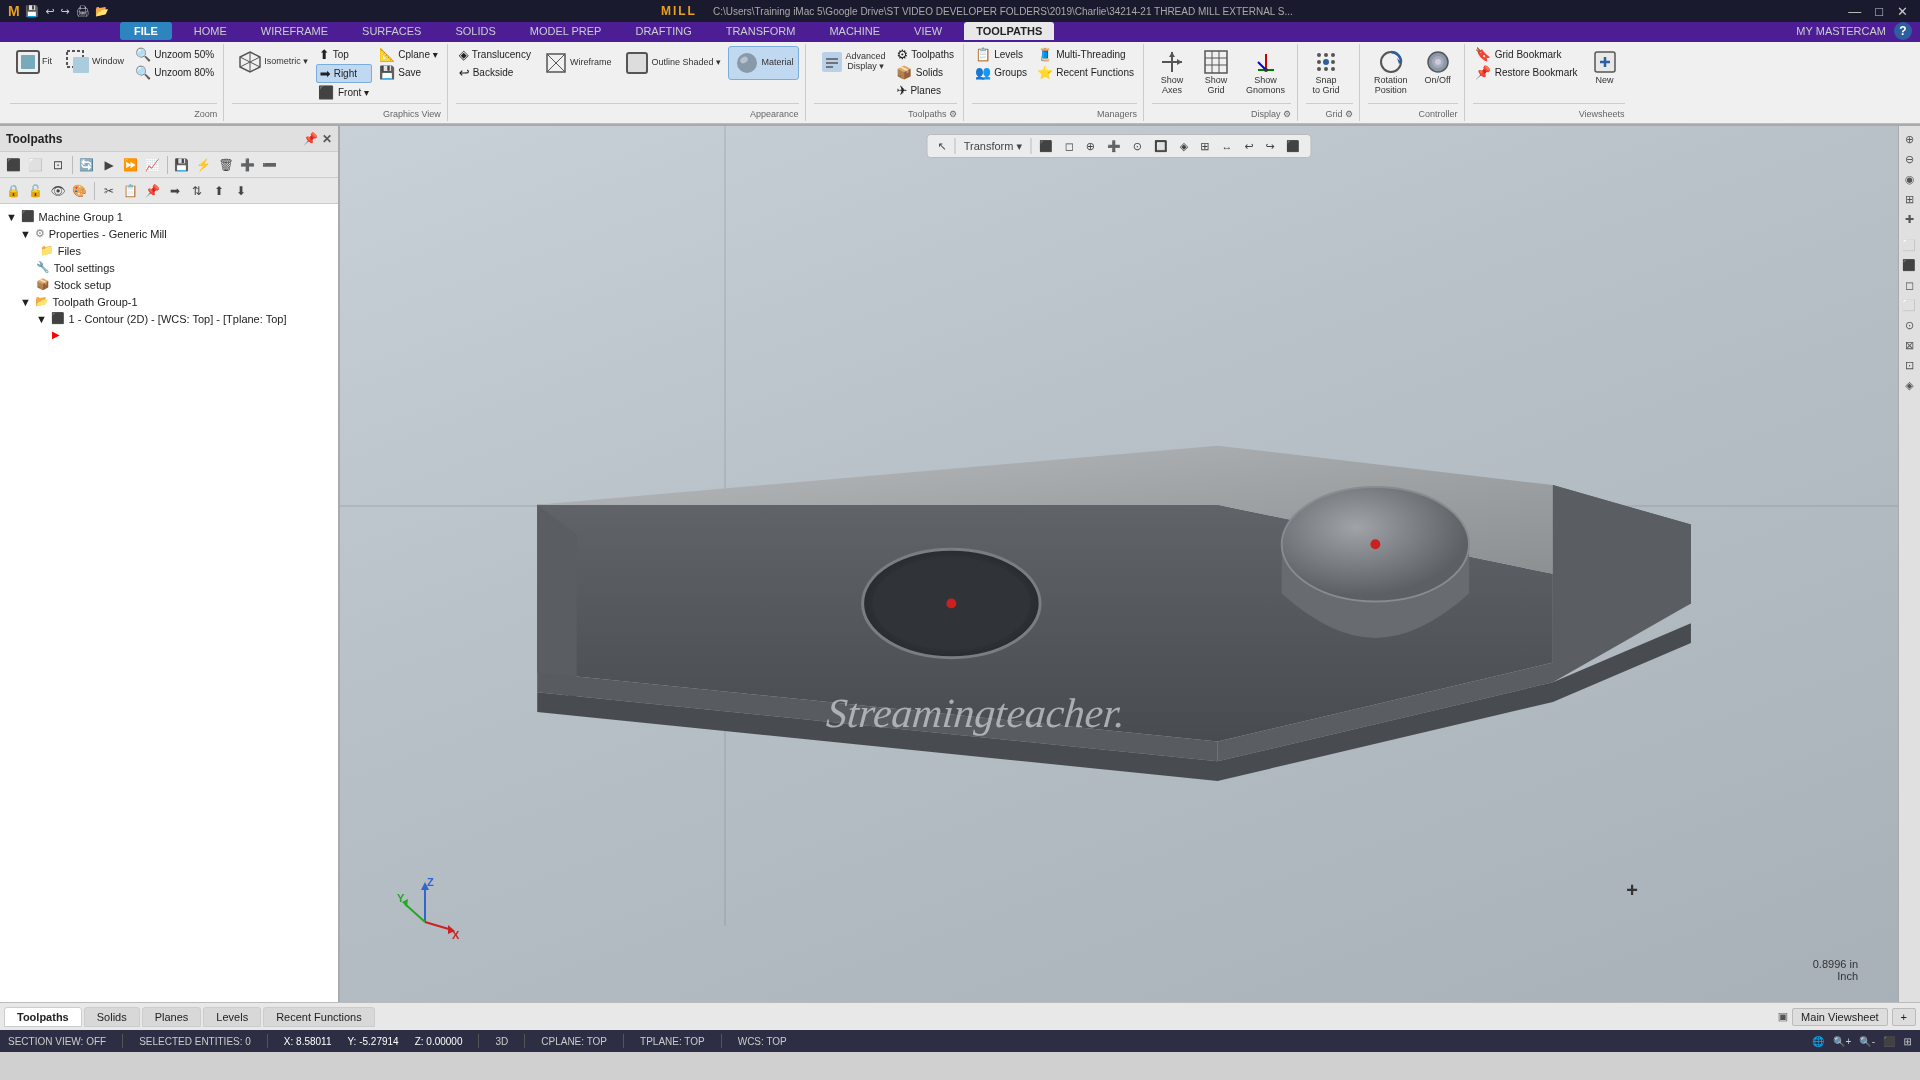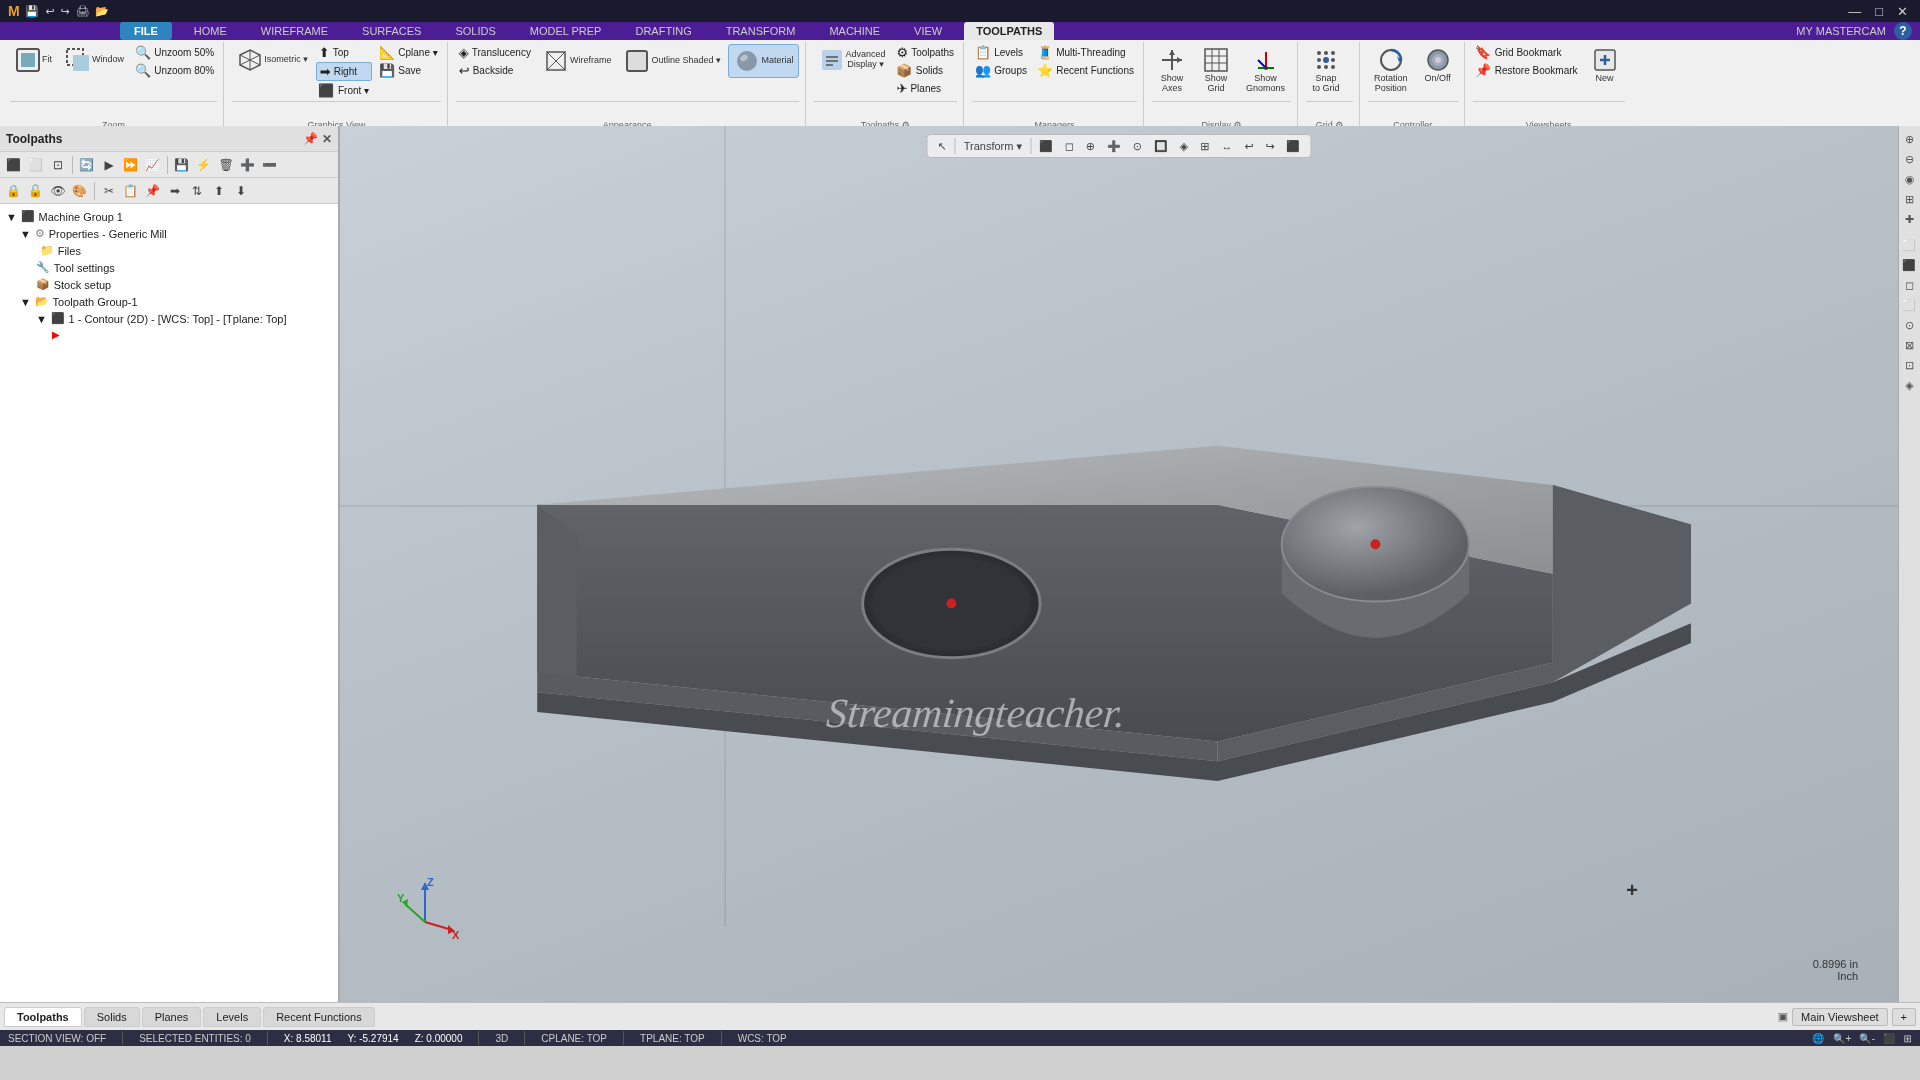--- a/index.html
+++ b/index.html
@@ -71,24 +71,24 @@
     .ribbon-group-items {
       display: flex;
       flex-direction: row;
       align-items: flex-start;
       gap: 4px;
       flex: 1;
     }
     .ribbon-group-label {
       font-size: 9px;
       color: #666;
-      text-align: center;
+      text-align: right;
       margin-top: 2px;
       border-top: 1px solid #ccc;
-      padding-top: 18px;
+      padding-top: 5px;
     }
     .ribbon-btn {
       display: flex;
       flex-direction: row;
       align-items: center;
       cursor: pointer;
       padding: 2px 4px;
       border-radius: 3px;
       min-width: 36px;
     }
@@ -310,21 +310,21 @@
       font-size: 11px;
       cursor: pointer;
       padding: 2px 8px;
       background: #ddd;
       border: 1px solid #bbb;
       border-radius: 2px;
     }
 
     
     #statusbar {
-      height: 16px;
+      height: 22px;
       background: #2d2d44;
       display: flex;
       align-items: center;
       padding: 0 8px;
       gap: 16px;
       color: #ccc;
       font-size: 10px;
     }
     .status-item { color: #ccc; }
     .status-sep { width: 1px; height: 14px; background: #555; }
@@ -352,20 +352,24 @@
 <div id="titlebar">
   <div class="title-left">
 
     <span style="color:#e8a020;font-weight:bold;font-size:14px;">M</span>
 
     <span style="cursor:pointer;">💾</span>
     <span style="cursor:pointer;">↩</span>
     <span style="cursor:pointer;">↪</span>
     <span style="cursor:pointer;">🖨</span>
     <span style="cursor:pointer;">📂</span>
+  </div>
+  <div style="display:flex;align-items:center;gap:16px;">
+    <span class="title-center">MILL</span>
+    <span class="title-path">C:\Users\Training iMac 5\Google Drive\ST VIDEO DEVELOPER FOLDERS\2019\Charlie\34214-21 THREAD MILL EXTERNAL S...</span>
   </div>
   <div class="title-controls">
     <span class="title-btn">—</span>
     <span class="title-btn">□</span>
     <span class="title-btn">✕</span>
   </div>
 </div>
 
 <div id="ribbon">
   <div id="ribbon-tabs">

